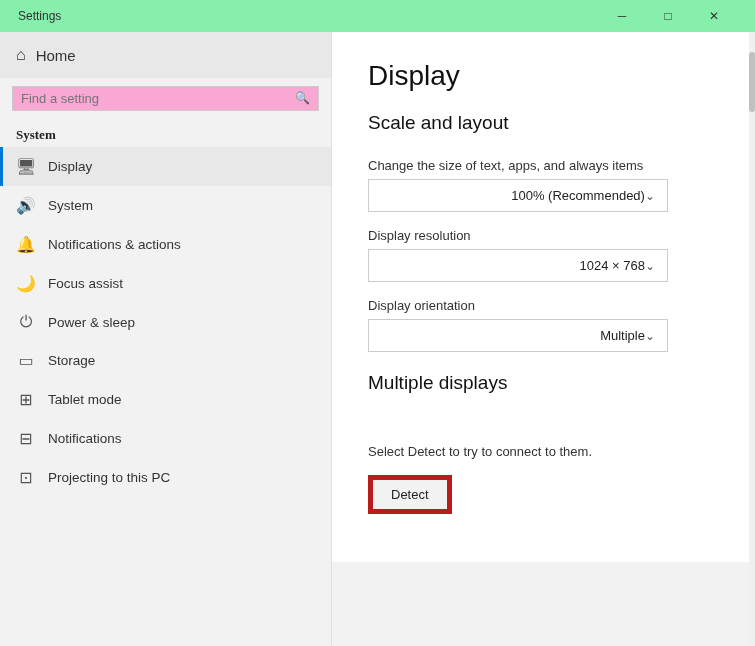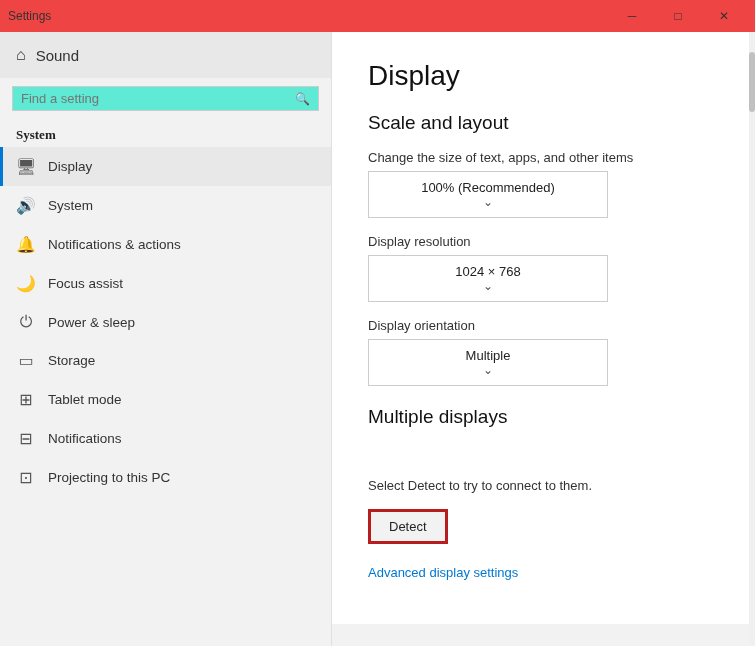--- a/index.html
+++ b/index.html
@@ -9,25 +9,25 @@
       background: #f2f2f2;
       width: 755px;
       height: 646px;
       overflow: hidden;
       display: flex;
       flex-direction: column;
     }
 
     
     .titlebar {
-      background: #ef4444;
+      background: #86efac;
       height: 32px;
       display: flex;
       align-items: center;
-      padding: 0 8px;
+      padding: 0 18px;
       flex-shrink: 0;
     }
     .titlebar-title {
       font-size: 12px;
       color: #333;
       flex: 1;
     }
     .titlebar-controls {
       display: flex;
       gap: 0;
@@ -78,23 +78,23 @@
       color: #333;
     }
     .sidebar-home-label {
       font-size: 15px;
       color: #333;
     }
 
     .search-box {
       margin: 8px 12px;
       display: flex;
-      align-items: flex-end;
+      align-items: flex-start;
       border: 1px solid #ccc;
-      background: #5eead4;
+      background: #f9a8d4;
       padding: 4px 8px;
     }
     .search-input {
       border: none;
       outline: none;
       flex: 1;
       font-size: 13px;
       background: transparent;
       color: #666;
     }
@@ -146,40 +146,39 @@
       font-size: 28px;
       font-weight: 300;
       color: #111;
       margin-bottom: 20px;
     }
 
     .section-title {
       font-size: 19px;
       font-weight: 400;
       color: #111;
-      margin-bottom: 16px;
+      margin-bottom: 24px;
     }
 
     .field-label {
       font-size: 13px;
       color: #333;
       margin-bottom: 6px;
     }
 
     .dropdown {
       display: flex;
       align-items: center;
       justify-content: flex-end;
       border: 1px solid #ccc;
       padding: 8px 12px;
       background: white;
       cursor: pointer;
-      width: 240px;
+      width: 300px;
       margin-bottom: 8px;
-      flex-direction: column;
     }
     .dropdown-value {
       font-size: 13px;
       color: #222;
     }
     .dropdown-arrow {
       font-size: 12px;
       color: #555;
     }
 
@@ -204,21 +203,21 @@
 
     .info-text {
       font-size: 13px;
       color: #333;
       margin-bottom: 14px;
       line-height: 1.5;
       max-width: 380px;
     }
 
     .detect-btn {
-      border: 3px solid #b91c1c;
+      border: 5px solid #b91c1c;
       background: #f2f2f2;
       padding: 7px 18px;
       font-size: 13px;
       cursor: pointer;
       color: #222;
       margin-bottom: 20px;
     }
 
     .scrollbar-track {
       position: absolute;
@@ -253,21 +252,21 @@
     <button class="titlebar-btn close">✕</button>
   </div>
 </div>
 
 <div class="app-body">
 
   <div class="sidebar">
 
     <div class="sidebar-home">
       <span class="sidebar-home-icon">⌂</span>
-      <span class="sidebar-home-label">Sound</span>
+      <span class="sidebar-home-label">Home</span>
     </div>
 
     <div class="search-box">
       <input class="search-input" type="text" placeholder="Find a setting" style="">
       <span class="search-icon">🔍</span>
     </div>
 
     <div class="sidebar-section-title">System</div>
 
     <div class="sidebar-item active">
@@ -308,21 +307,21 @@
     </div>
   </div>
 
   <div class="main-wrapper">
     <div class="main-content">
 
       <h1 class="page-title">Display</h1>
 
       <h2 class="section-title">Scale and layout</h2>
 
-      <p class="field-label">Change the size of text, apps, and other items</p>
+      <p class="field-label">Change the size of text, apps, and always items</p>
       <div class="dropdown">
         <span class="dropdown-value">100% (Recommended)</span>
         <span class="dropdown-arrow">⌄</span>
       </div>
 
 
       <div class="field-gap">
         <p class="field-label">Display resolution</p>
         <div class="dropdown">
           <span class="dropdown-value">1024 × 768</span>
@@ -339,21 +338,20 @@
       </div>
 
       <div class="section-gap">
         <h2 class="multiple-displays-title">Multiple displays</h2>
         <p class="info-text">
           <br>
           <span>Select Detect to try to connect to them.</span>
         </p>
         <button class="detect-btn">Detect</button>
         <br>
-        <a class="link-text">Advanced display settings</a>
       </div>
 
     </div>
     <div class="scrollbar-track">
       <div class="scrollbar-thumb"></div>
     </div>
   </div>
 </div>
 
 </body></html>

